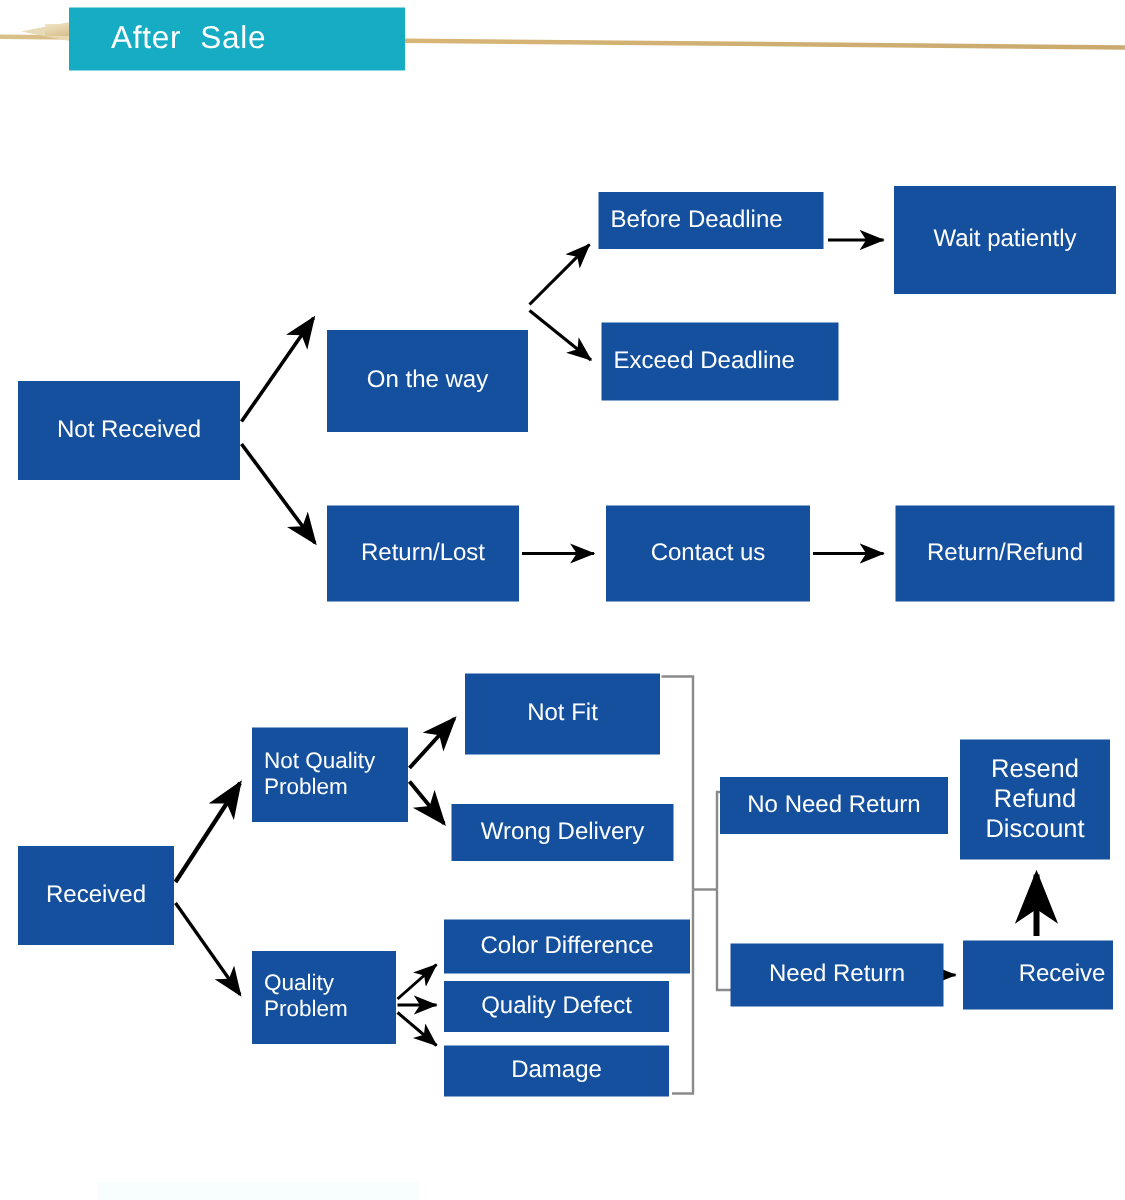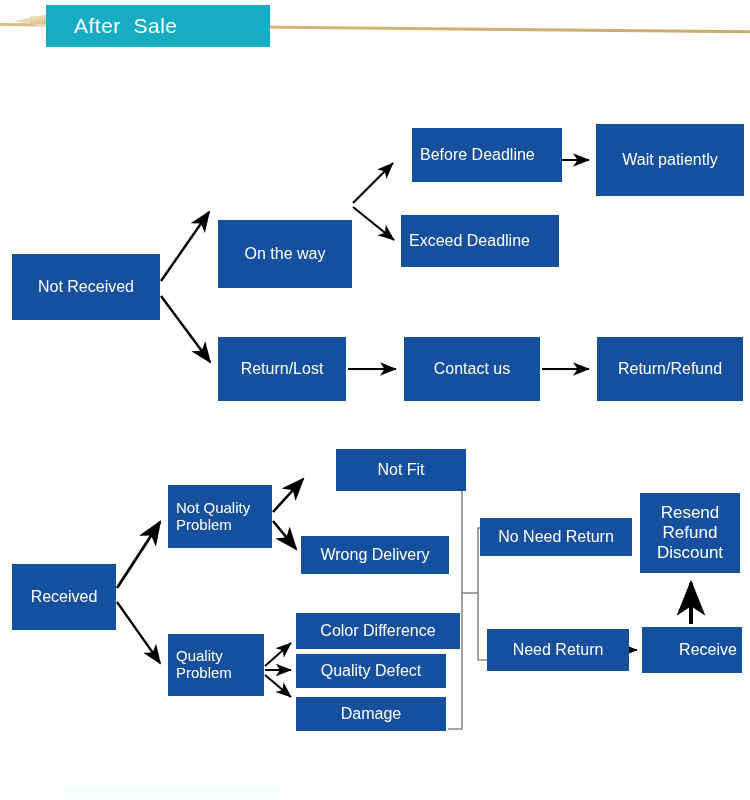--- a/index.html
+++ b/index.html
@@ -192,33 +192,33 @@
     <g stroke="#000" stroke-width="1.9" fill="none">
       <line x1="631" y1="650" x2="637" y2="650" marker-end="url(#ah)"></line>
     </g>
     <g stroke="#000" stroke-width="4" fill="none">
       <line x1="691" y1="624" x2="691" y2="583" marker-end="url(#ahb)"></line>
     </g>
   </svg>
 
   <div class="node" style="left:12px;  top:254px; width:148px; height:66px;text-align:right;">Not Received</div>
   <div class="node" style="left:218px; top:172px; width:134px; height:68px;margin-top:48px;">On the way</div>
-  <div class="node left-align" style="left:412px; top:128px; width:150px; height:54px;text-align:right;">Before Deadline</div>
+  <div class="node left-align" style="left:399px; top:128px; width:150px; height:38px;text-align:right;">Before Deadline</div>
   <div class="node left-align" style="left:401px; top:215px; width:158px; height:52px;">Exceed Deadline</div>
   <div class="node" style="left:596px; top:124px; width:148px; height:72px;">Wait patiently</div>
   <div class="node" style="left:218px; top:337px; width:128px; height:64px;">Return/Lost</div>
   <div class="node" style="left:404px; top:337px; width:136px; height:64px;">Contact us</div>
   <div class="node" style="left:597px; top:337px; width:146px; height:64px;">Return/Refund</div>
 
   <div class="node" style="left:12px;  top:564px; width:104px; height:66px;">Received</div>
   <div class="node left-align" style="left:168px; top:485px; width:104px; height:63px; font-size:15px;">Not Quality
 Problem</div>
   <div class="node left-align" style="left:168px; top:634px; width:96px;  height:62px; font-size:15px;">Quality
 Problem</div>
-  <div class="node" style="left:310px; top:449px; width:130px; height:42px;margin-left:26px;">Not Fit</div>
+  <div class="node" style="left:310px; top:449px; width:130px; height:54px;">Not Fit</div>
   <div class="node" style="left:301px; top:536px; width:148px; height:38px;">Wrong Delivery</div>
   <div class="node" style="left:296px; top:613px; width:164px; height:36px;">Color Difference</div>
   <div class="node" style="left:296px; top:654px; width:150px; height:34px;">Quality Defect</div>
   <div class="node" style="left:296px; top:697px; width:150px; height:34px;">Damage</div>
   <div class="node" style="left:480px; top:518px; width:152px; height:38px;">No Need Return</div>
   <div class="node" style="left:487px; top:629px; width:142px; height:42px;">Need Return</div>
   <div class="node" style="left:642px; top:627px; width:100px; height:46px;padding-left:36px;">Receive</div>
   <div class="node" style="left:640px; top:493px; width:100px; height:80px; font-size:17px; line-height:1.18;">Resend
 Refund
 Discount</div>

